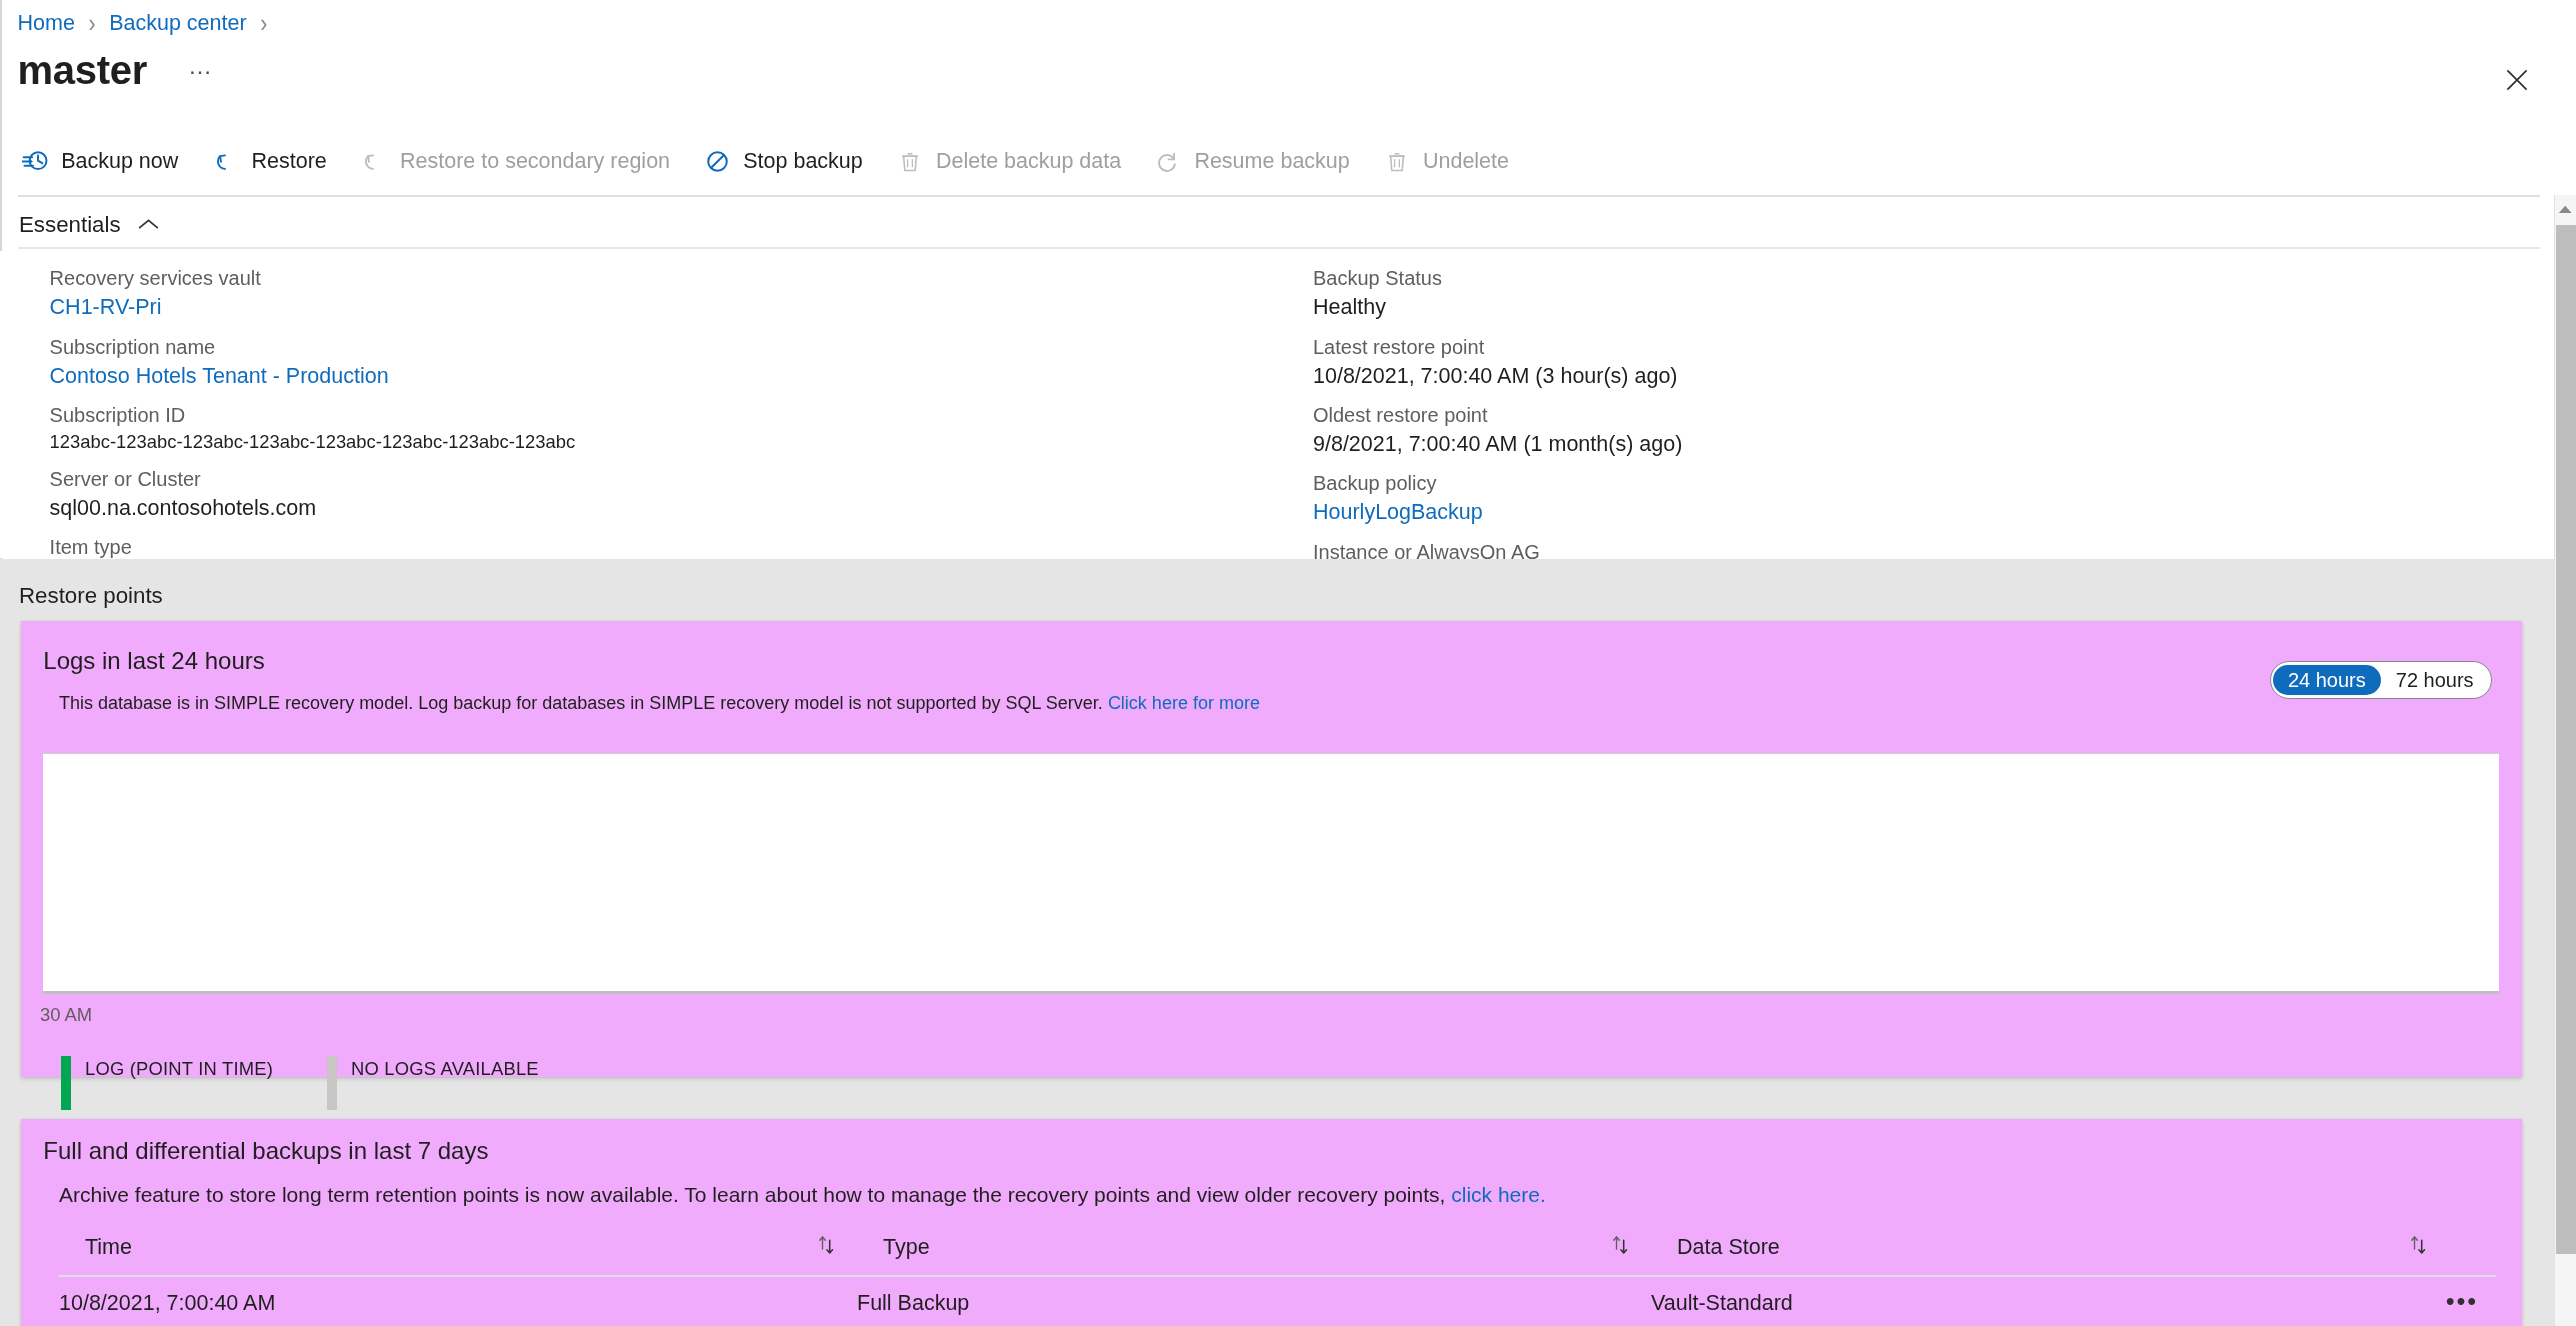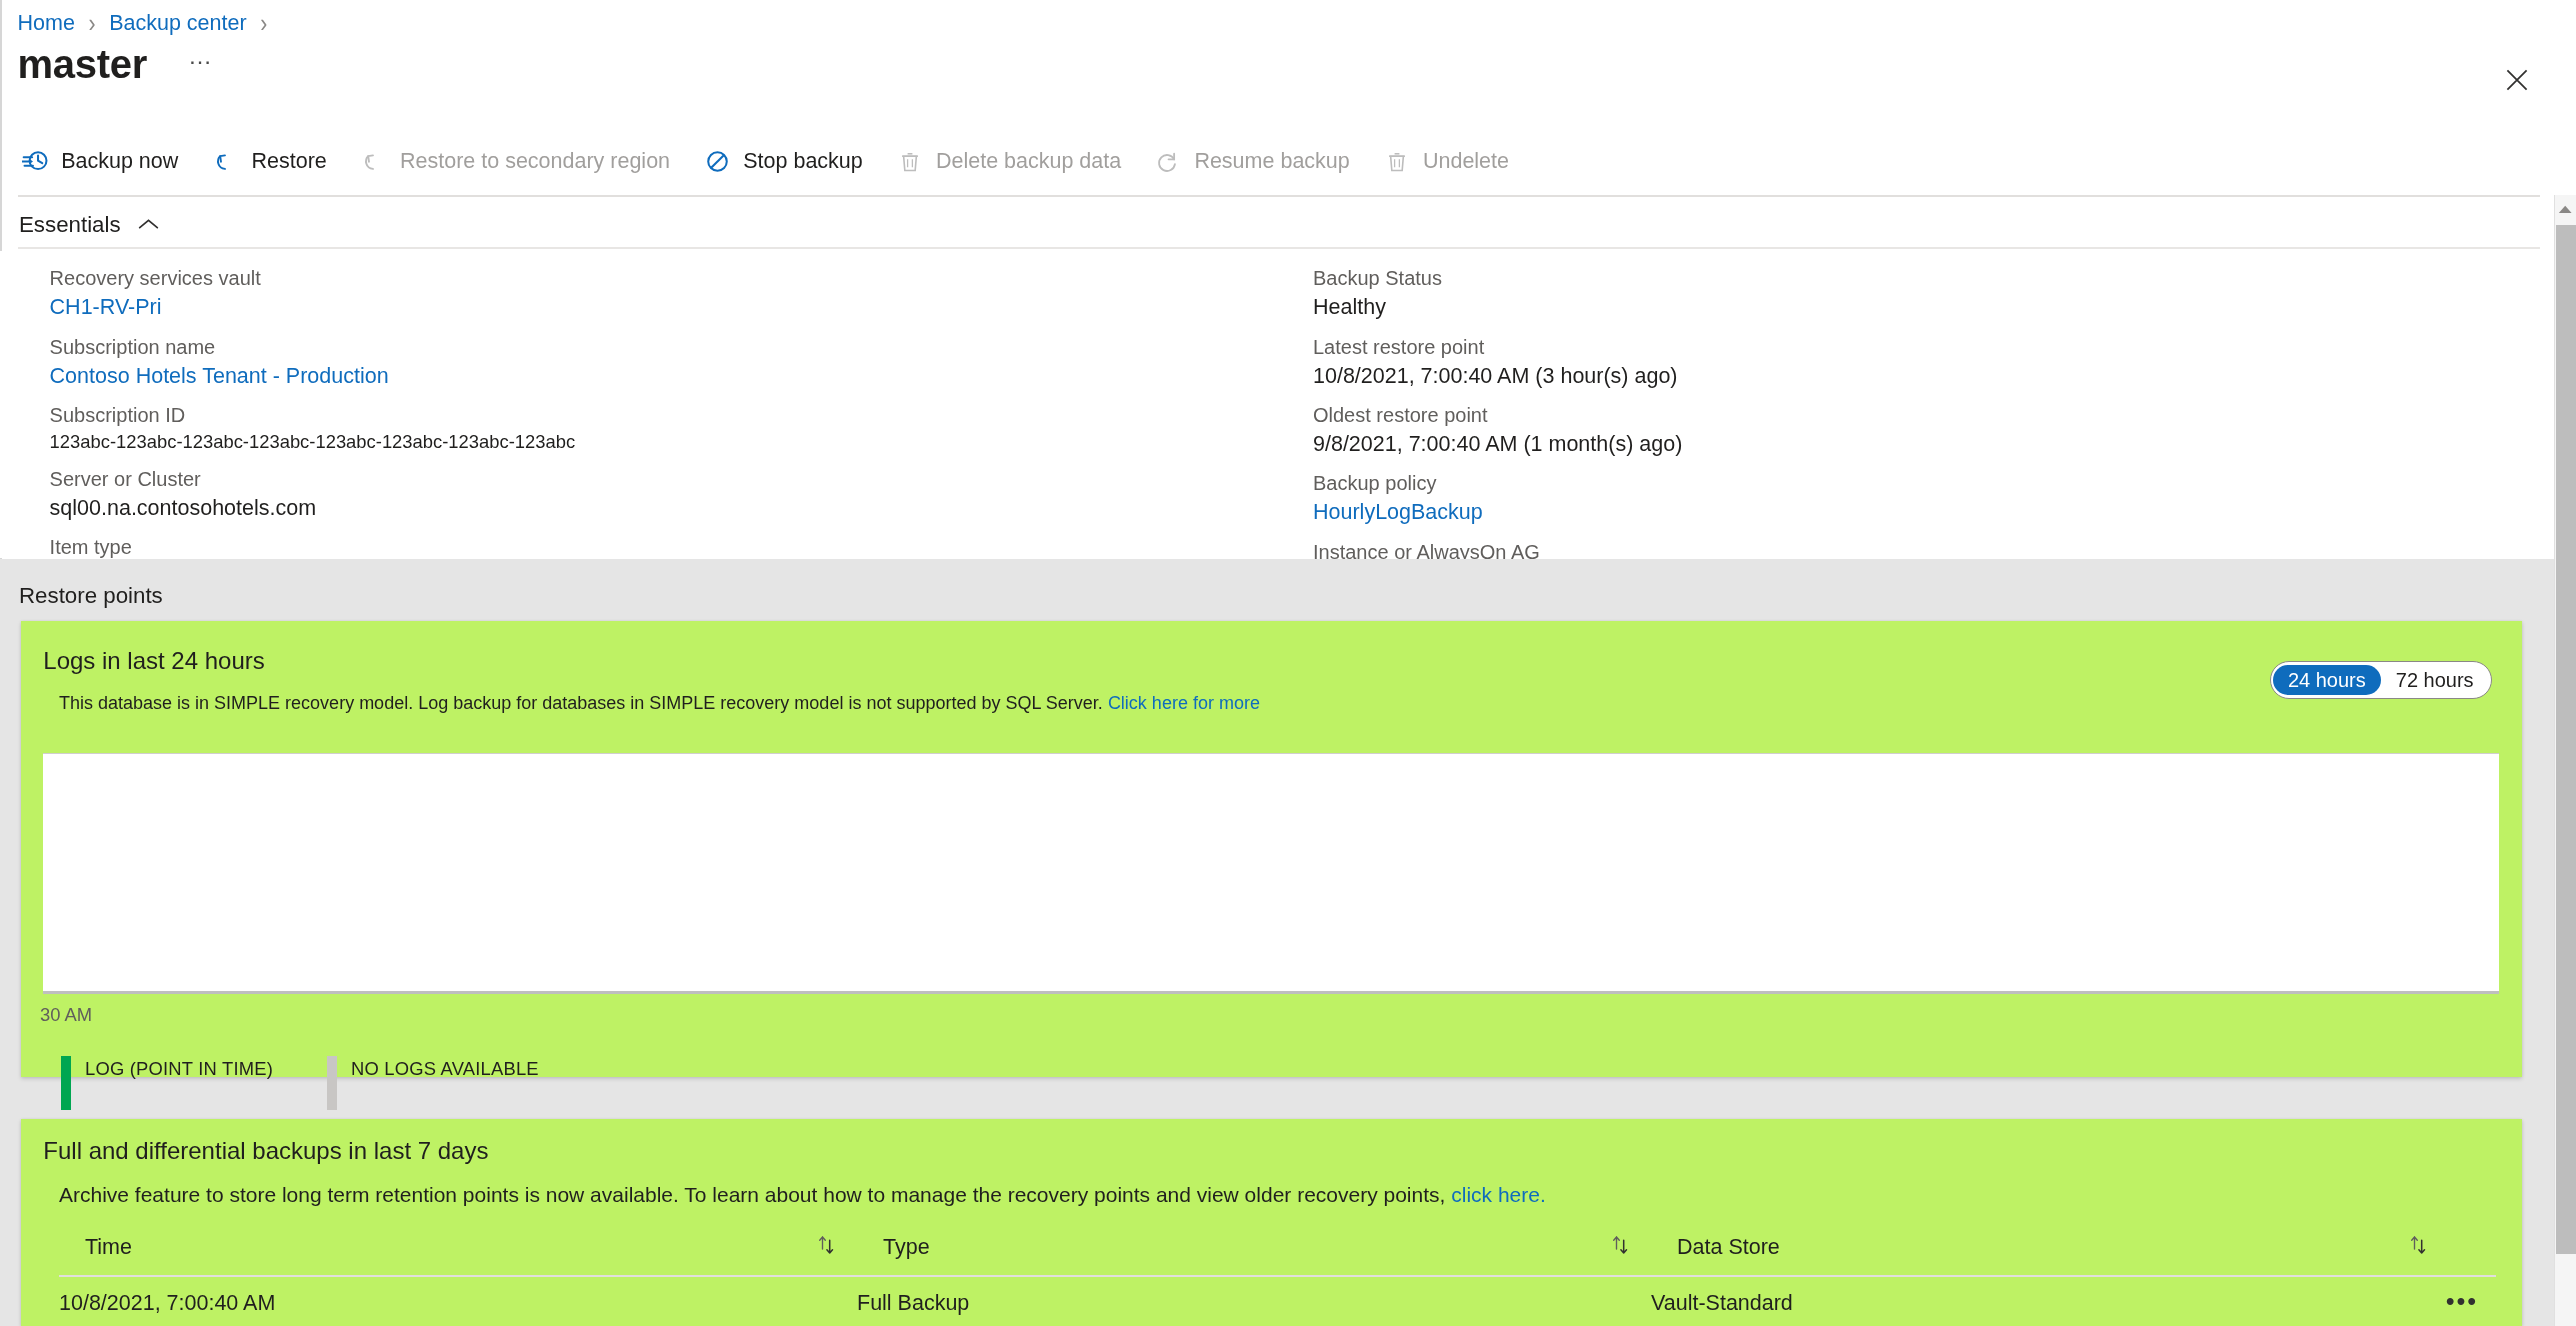--- a/index.html
+++ b/index.html
@@ -50,21 +50,21 @@
     font-weight: 300;
     display: inline-block;
     transform: scaleY(1.25);
   }
 
   
   .title-row {
     position: absolute;
     left: 17.6px; top: 44px;
     display: flex;
-    align-items: flex-start;
+    align-items: center;
     height: 51px;
     gap: 12px;
   }
   .page-title {
     font-size: 40px;
     font-weight: 600;
     letter-spacing: -0.3px;
     color: #201f1e;
     line-height: 1;
   }
@@ -202,21 +202,21 @@
 
   .section-label {
     position: absolute;
     left: 19px; top: 24px;
     font-size: 22.3px;
     color: #201f1e;
   }
 
   .card {
     position: absolute;
-    background: #bef264;
+    background: #f0abfc;
     box-shadow: 0 1.6px 4px rgba(0,0,0,0.14), 0 0 2.4px rgba(0,0,0,0.07);
   }
 
   
   .card-logs {
     left: 21px; top: 62px;
     width: 2501px;
     height: 456px;
   }
   .card-title {

